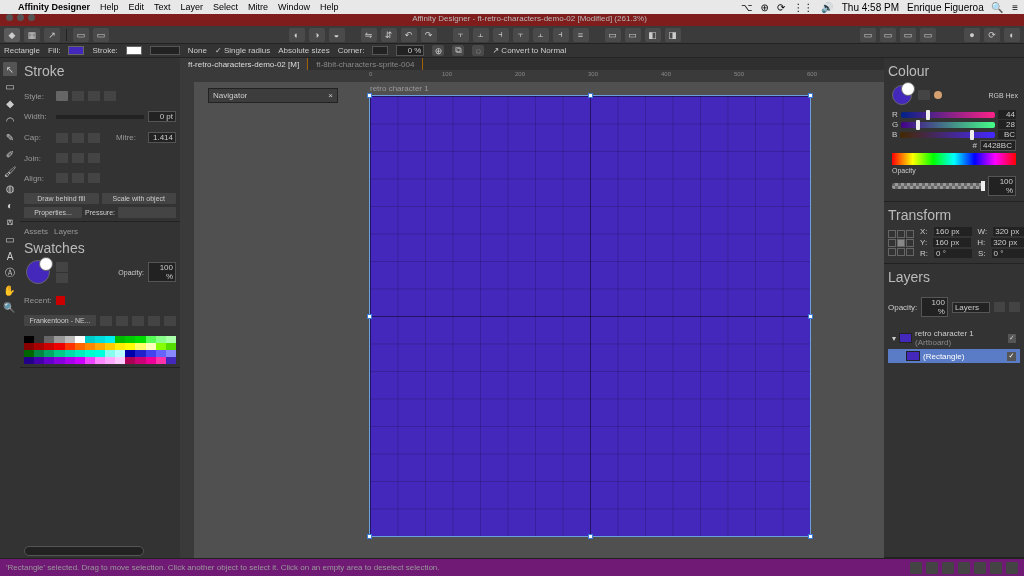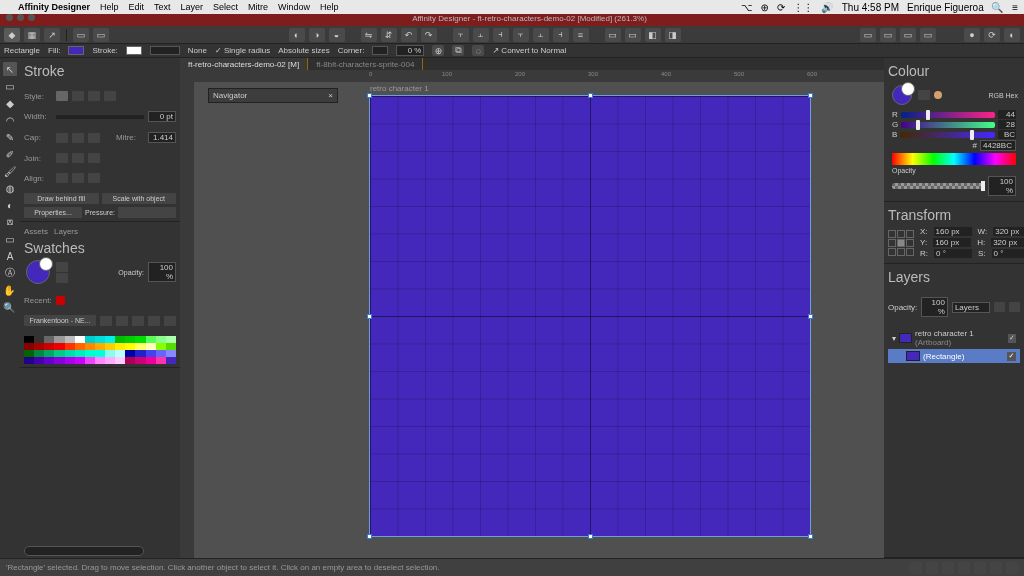--- a/index.html
+++ b/index.html
@@ -77,21 +77,21 @@
 .op-row .tr::after { content: ''; position: absolute; top: -2px; right: 0; width: 4px; height: 10px; background: #eee; }
 .transform .grid9 { display: grid; grid-template-columns: repeat(3, 8px); gap: 1px; }
 .transform .grid9 span { width: 8px; height: 8px; border: 1px solid #666; }
 .transform .grid9 span.sel { background: #888; }
 .transform .trow { display: flex; gap: 6px; margin: 2px 0; font-size: 8px; align-items: center; }
 .transform .tval { width: 38px; background: #222; padding: 0 2px; color: #ccc; }
 .layer-row { display: flex; align-items: center; gap: 3px; padding: 2px 4px; font-size: 8px; }
 .layer-row.sel { background: #5a7bc5; color: #fff; }
 .lthumb { width: 14px; height: 10px; background: #4428BC; border: 1px solid #222; }
 .chk { margin-left: auto; width: 9px; height: 9px; background: #555; display: flex; align-items: center; justify-content: center; font-size: 7px; }
-.status { height: 18px; background: #404040; display: flex; align-items: center; padding: 0 6px; font-size: 8px; color: #999; justify-content: space-between; border-top: 1px solid #222; }
+.status { height: 18px; background: #701a75; display: flex; align-items: center; padding: 0 6px; font-size: 8px; color: #999; justify-content: space-between; border-top: 1px solid #222; }
 .status .st-icons { display: flex; gap: 4px; }
 .status .sti { width: 12px; height: 12px; background: #444; border-radius: 1px; }
 .search { width: 120px; height: 10px; background: #222; border: 1px solid #555; border-radius: 5px; margin: 2px 4px; }
 </style>
 </head>
 <body>
 
 <div class="menubar">
   <div class="apple"></div>
   <div class="appmenu">

